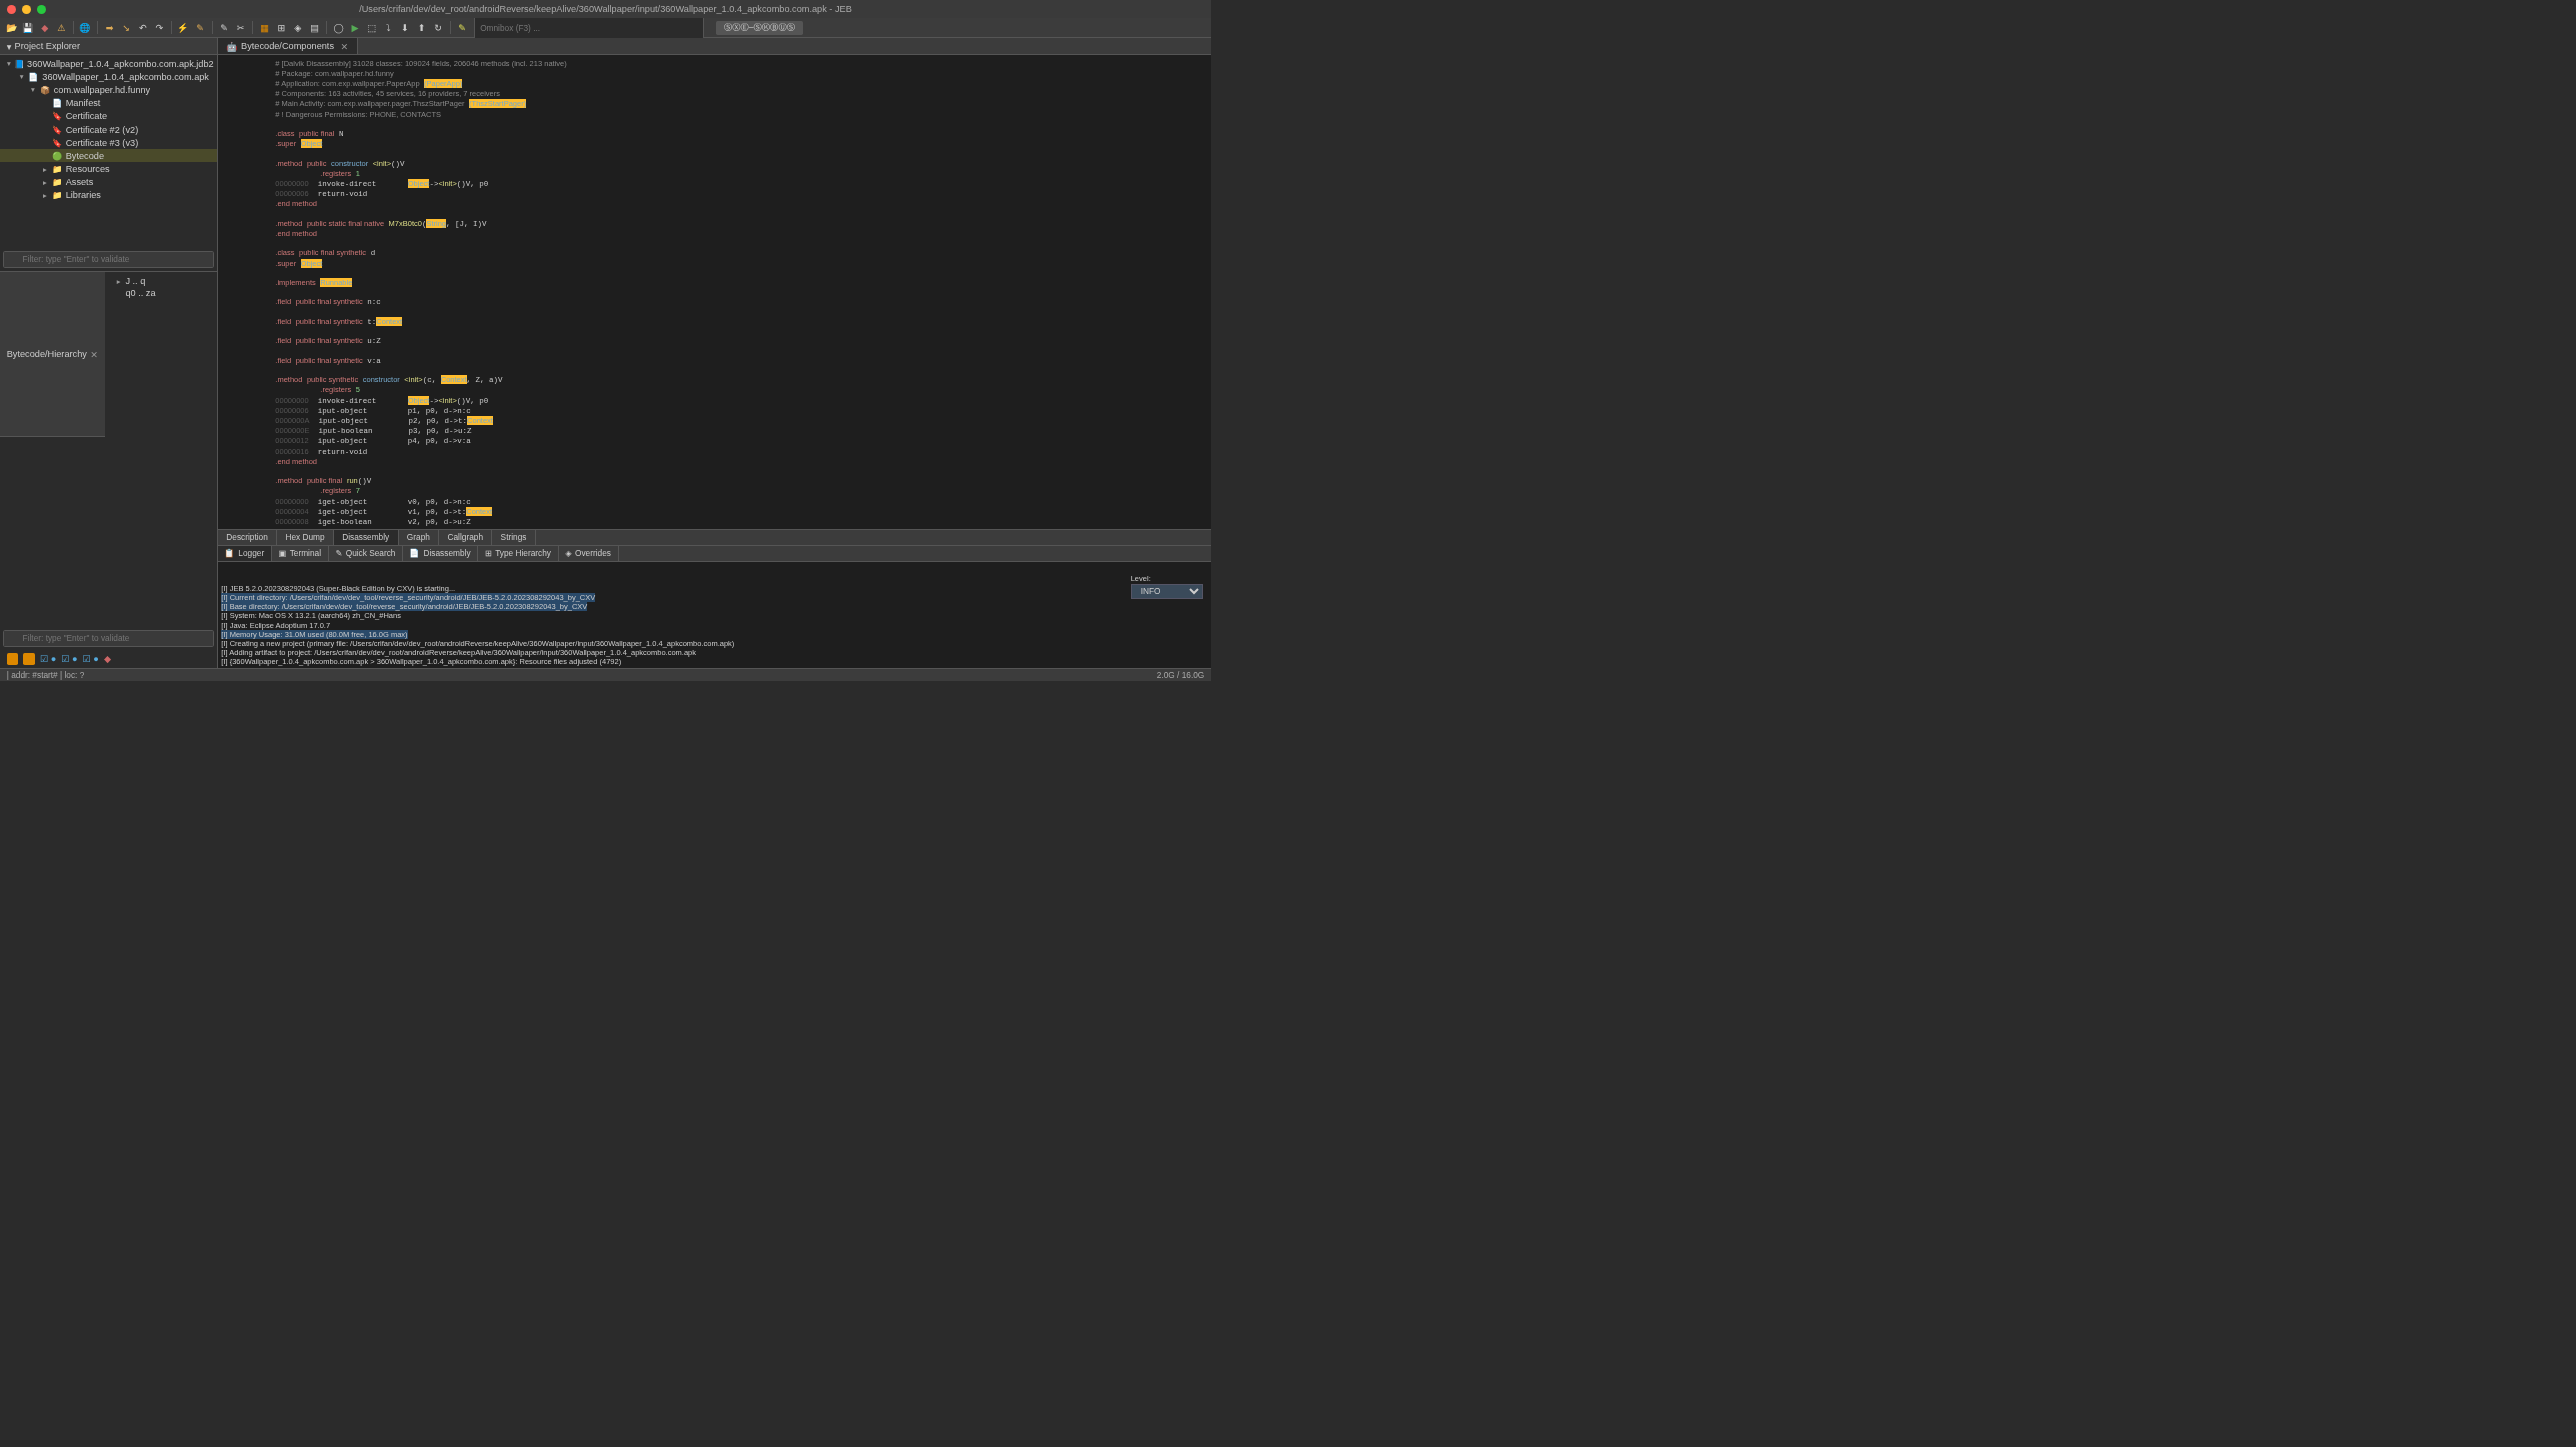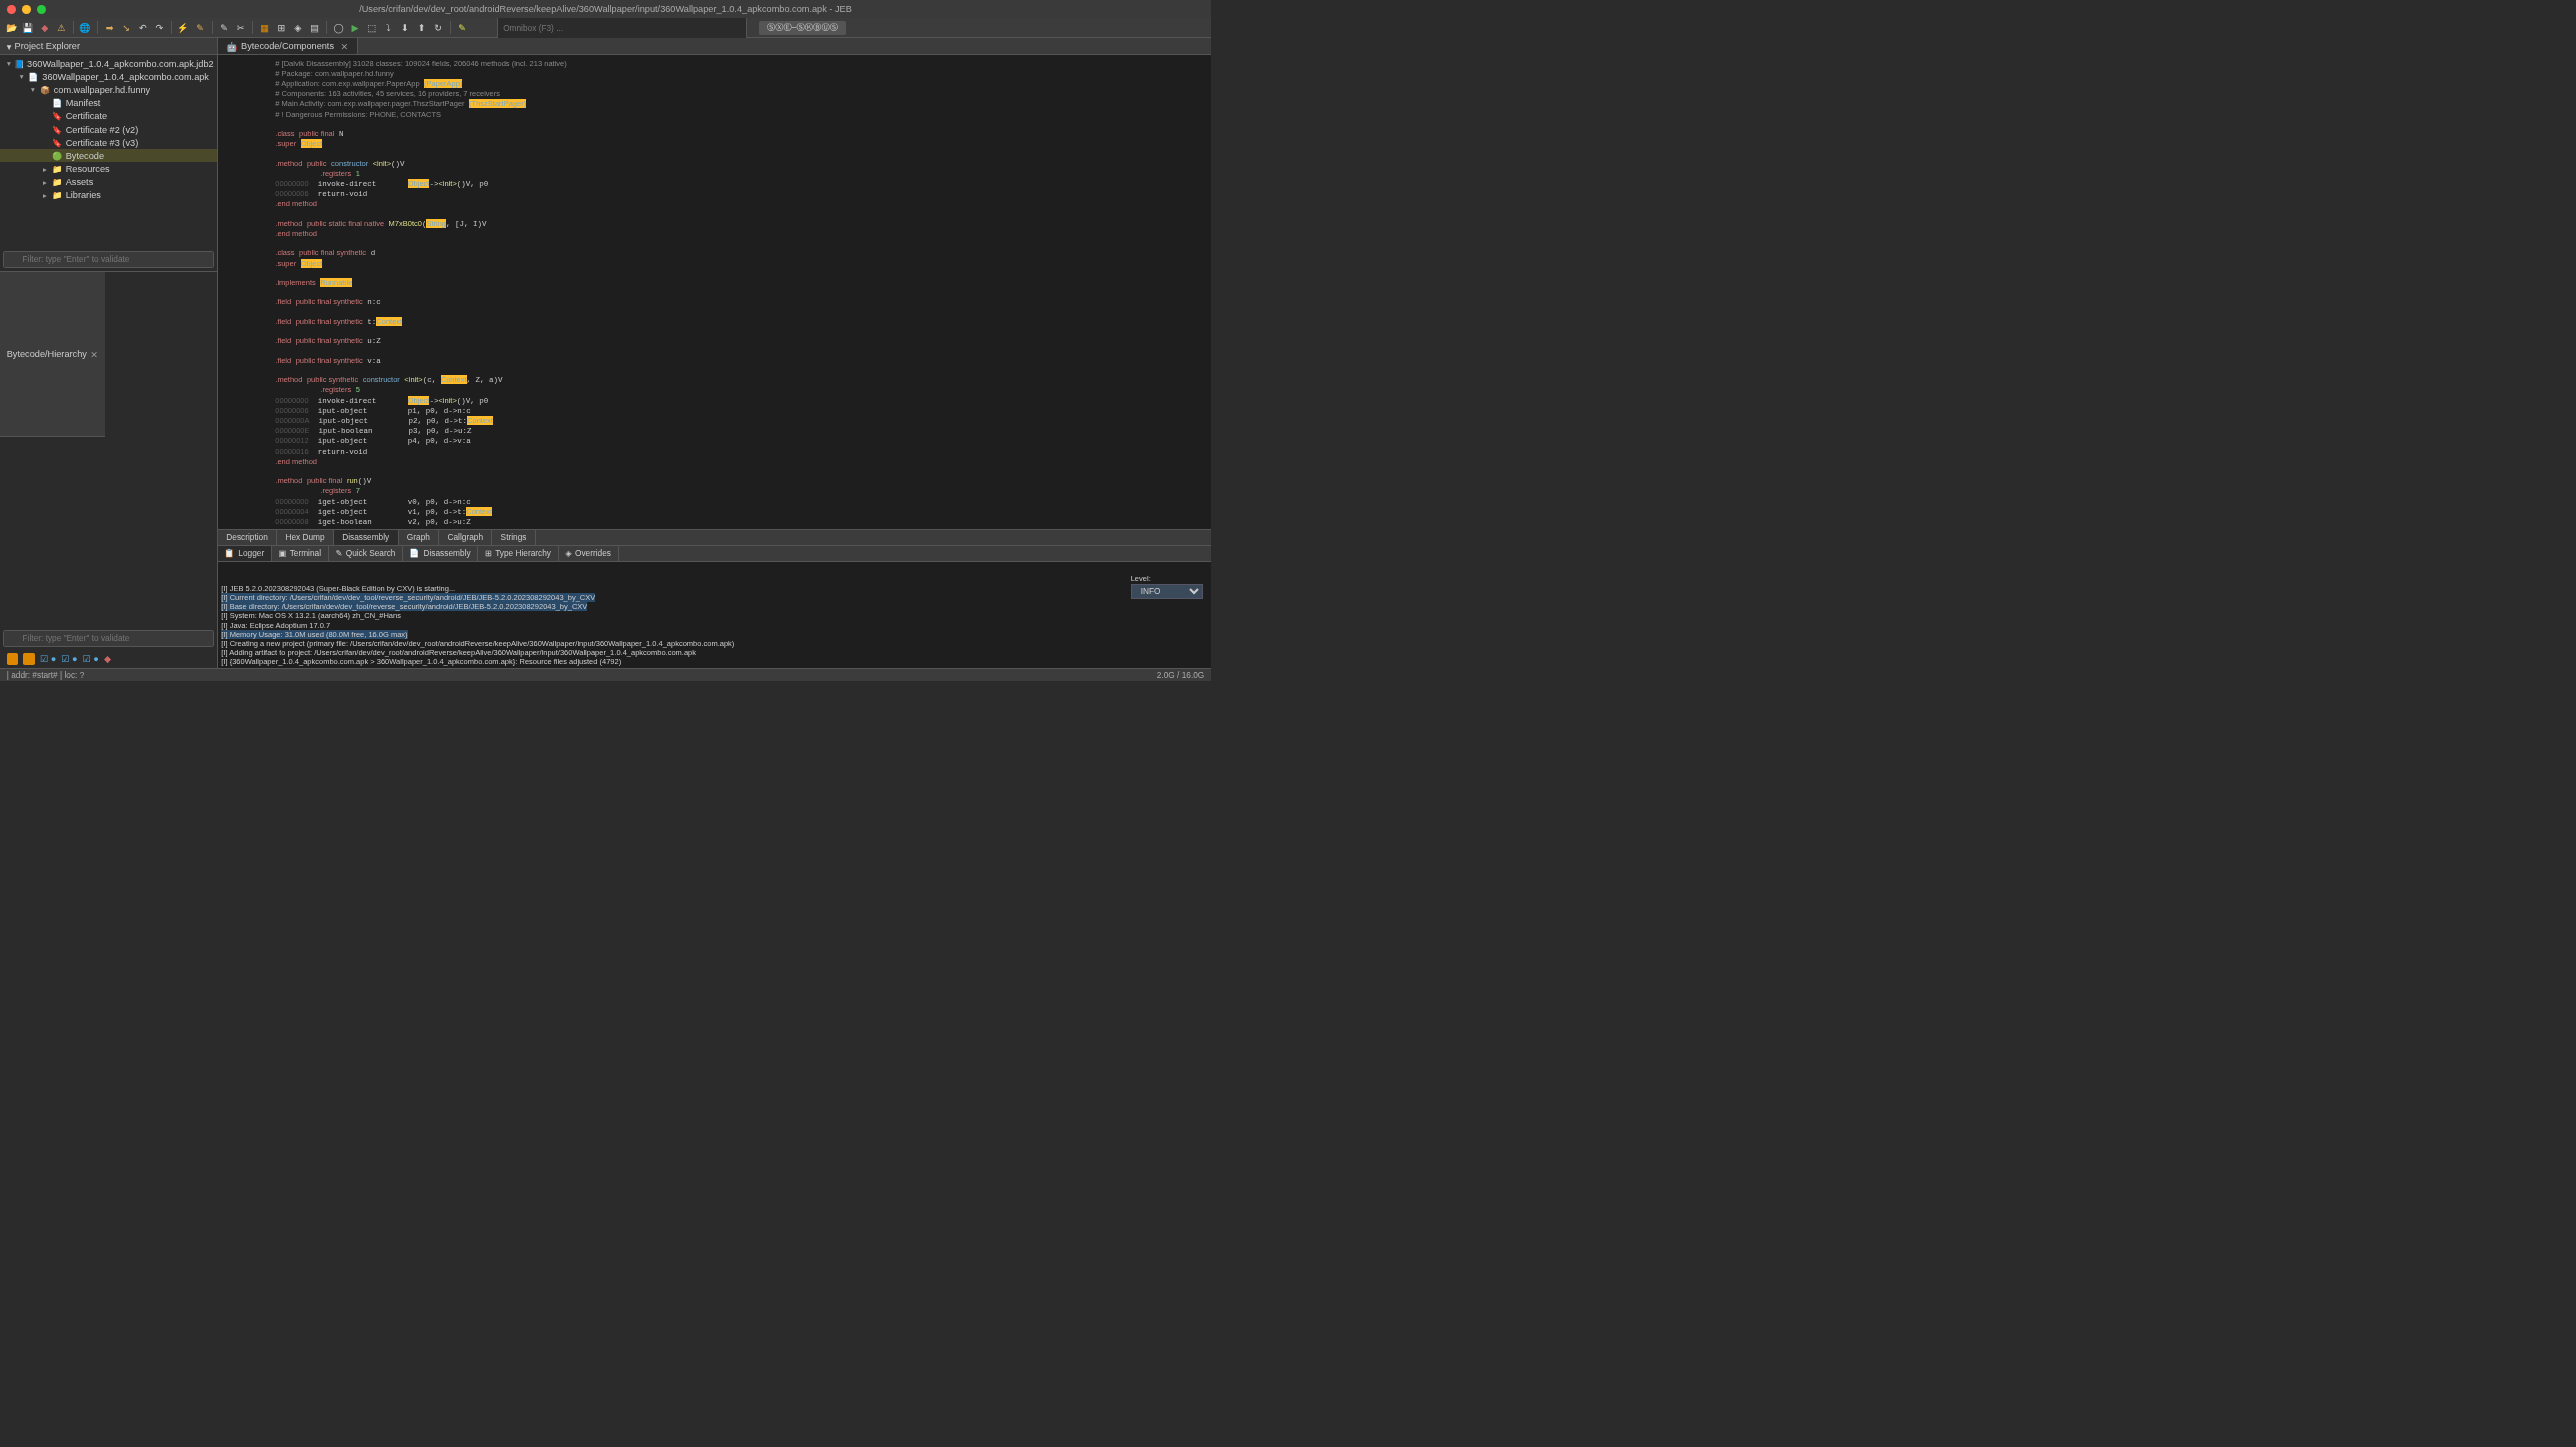--- a/index.html
+++ b/index.html
@@ -5,21 +5,21 @@
 *{margin:0;padding:0;box-sizing:border-box;font-family:Arial,sans-serif}
 body{background:#2b2b2b;color:#ccc;font-size:9.2px;overflow:hidden;width:1211px;height:681px}
 .titlebar{height:18.3px;background:#3a3a3a;display:flex;align-items:center;padding:0 6.7px;position:relative}
 .traffic{display:flex;gap:5.8px}
 .traffic span{width:9.2px;height:9.2px;border-radius:50%}
 .tr{background:#ff5f56}.ty{background:#ffbd2e}.tg{background:#27c93f}
 .title{position:absolute;left:50%;transform:translateX(-50%);color:#aaa;font-size:9.2px}
 .toolbar{height:20px;background:#3c3c3c;display:flex;align-items:center;padding:0 5px;gap:3.3px;border-bottom:0.8px solid #555}
 .tb-ic{width:13.3px;height:13.3px;display:inline-flex;align-items:center;justify-content:center;font-size:9.2px;color:#ccc;cursor:pointer}
 .tb-sep{width:0.8px;height:13.3px;background:#555;margin:0 1.7px}
-.omni{width:250px;height:15px;background:#2b2b2b;border:0.8px solid #555;color:#888;padding:12px 5px;font-size:8.3px;margin-left:25px}
+.omni{width:230px;height:15px;background:#2b2b2b;border:0.8px solid #555;color:#888;padding:12px 5px;font-size:8.3px;margin-left:2px}
 .badge{background:#555;padding:1.7px 8.3px;font-size:8.3px;color:#ccc;margin-left:8.3px;border-radius:1.7px}
 .main{display:flex;height:calc(100% - 38px - 13.3px)}
 .left{width:218px;display:flex;flex-direction:column;border-right:0.8px solid #555}
 .panel-hdr{background:#3c3c3c;padding:2.5px 6.7px;display:flex;align-items:center;gap:3.3px;font-size:9.2px;border-bottom:0.8px solid #555}
 .panel-hdr .close{margin-left:auto;cursor:pointer;color:#999}
 .tree{flex:1;background:#2b2b2b;overflow:auto;padding:1.7px 0}
 .tree-item{padding:0.8px 3.3px;display:flex;align-items:center;gap:2.5px;cursor:pointer;white-space:nowrap}
 .tree-item.sel{background:#4a4a2a}
 .tree-item .ind{display:inline-block}
 .ic{width:11.6px;height:11.6px;display:inline-flex;align-items:center;justify-content:center;font-size:8.3px}
@@ -186,20 +186,24 @@
       </div>
     <div class="filter-wrap">
       <input class="filter" style="width: 100%; margin: 0px;" placeholder="Filter: type &quot;Enter&quot; to validate">
     </div>
 
     <div class="hier">
       <div class="panel-hdr">
         <span>Bytecode/Hierarchy</span>
         <span class="close">✕</span>
       </div>
+      <div class="hier-body" id="hier">
+          <div class="hier-item"><span class="arrow">▸</span> J .. q</div>
+          <div class="hier-item"><span class="arrow">&nbsp;</span> q0 .. za</div>
+        </div>
     </div>
     <div style="flex:1"></div>
     <div class="filter-wrap">
       <input class="filter" style="width: 100%; margin: 0px;" placeholder="Filter: type &quot;Enter&quot; to validate">
     </div>
     <div class="bottom-icons">
       <span class="bot-ic" style="background:#d80"></span>
       <span class="bot-ic" style="background:#d80"></span>
       <span style="color:#5ad">☑ ●</span>
       <span style="color:#5ad">☑ ●</span>

